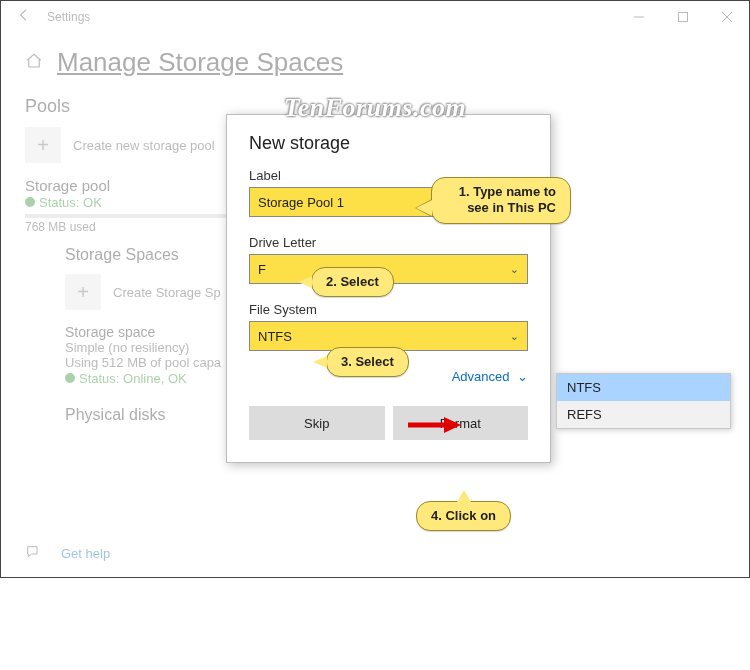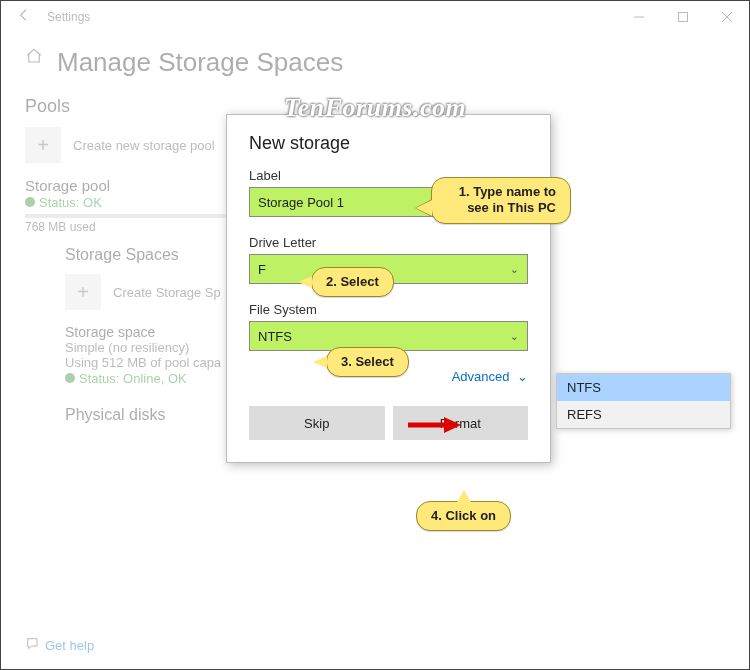--- a/index.html
+++ b/index.html
@@ -7,21 +7,21 @@
     margin: 0;
     padding: 0;
     font-family: "Segoe UI", Arial, sans-serif;
     font-size: 14px;
     color: #333;
     background: #fff;
   }
   .window {
     position: relative;
     width: 750px;
-    height: 670px;
+    height: 578px;
     border: 1px solid #444;
     overflow: hidden;
   }
   .overlay-dim {
     position: absolute;
     inset: 0;
     background: rgba(255,255,255,0.6);
     z-index: 5;
     pointer-events: none;
   }
@@ -35,22 +35,24 @@
   }
   .titlebar .back { width:30px; text-align:center; font-size:16px;}
   .titlebar .title { margin-left: 8px; }
   .win-controls { margin-left:auto; display:flex; }
   .win-controls div { width:44px; height:32px; display:flex;align-items:center;justify-content:center; font-size:12px; color:#555;}
   .content {
     padding: 8px 24px 0 24px;
   }
   .page-head {
     display:flex;
+    align-items:center;
     gap:14px;
     margin: 6px 0 18px 0;
+    text-decoration: underline;
   }
   .page-head .home-icon svg { width:18px; height:18px; stroke:#555; }
   .page-title { font-size:26px; font-weight:400; color:#333; }
   .section-label { font-size:18px; margin: 12px 0 10px 0; color:#333; }
   .pool-row, .create-row {
     display:flex;
     align-items:center;
     gap:12px;
     margin-bottom: 14px;
   }
@@ -63,21 +65,21 @@
   .muted { color:#555; font-size:13px;}
   .status-ok { color:#2e8d2e; display:inline-flex;align-items:center;gap:4px;font-size:13px;}
   .status-ok::before { content:""; width:10px;height:10px;border-radius:50%;background:#2e8d2e;display:inline-block;}
   .bar {
     width: 220px; height:4px; background:#d0d0d0; position:relative; margin:4px 0 2px;
   }
   .subsection { margin-left: 40px; }
   .help-row {
     position:absolute;
     bottom:14px; left:24px;
-    display:flex;align-items:center;gap:4px;
+    display:flex;align-items:center;gap:20px;
     color:#0a6fbf;
     font-size:13px;
   }
   .help-row .ico { color:#555; }
 
   
   .dialog {
     position:absolute;
     z-index:10;
     left:225px; top:113px;
@@ -90,21 +92,21 @@
   .dlg-title { font-size:18px; margin-bottom:14px; color:#222;}
   .field-label { font-size:13px; color:#333; margin: 10px 0 4px 0;}
   .textbox, .combo {
     border:1px solid #888;
     height:30px;
     display:flex;
     align-items:center;
     padding: 0 8px;
     font-size:13px;
     color:#222;
-    background:#bef264;
+    background:#fde047;
   }
   .combo { justify-content:space-between; }
   .combo .chev { font-size:11px; color:#555; }
   .advanced-row {
     text-align:right;
     margin: 18px 0 22px 0;
     color:#0a6fbf;
     font-size:13px;
     position:relative;
   }

